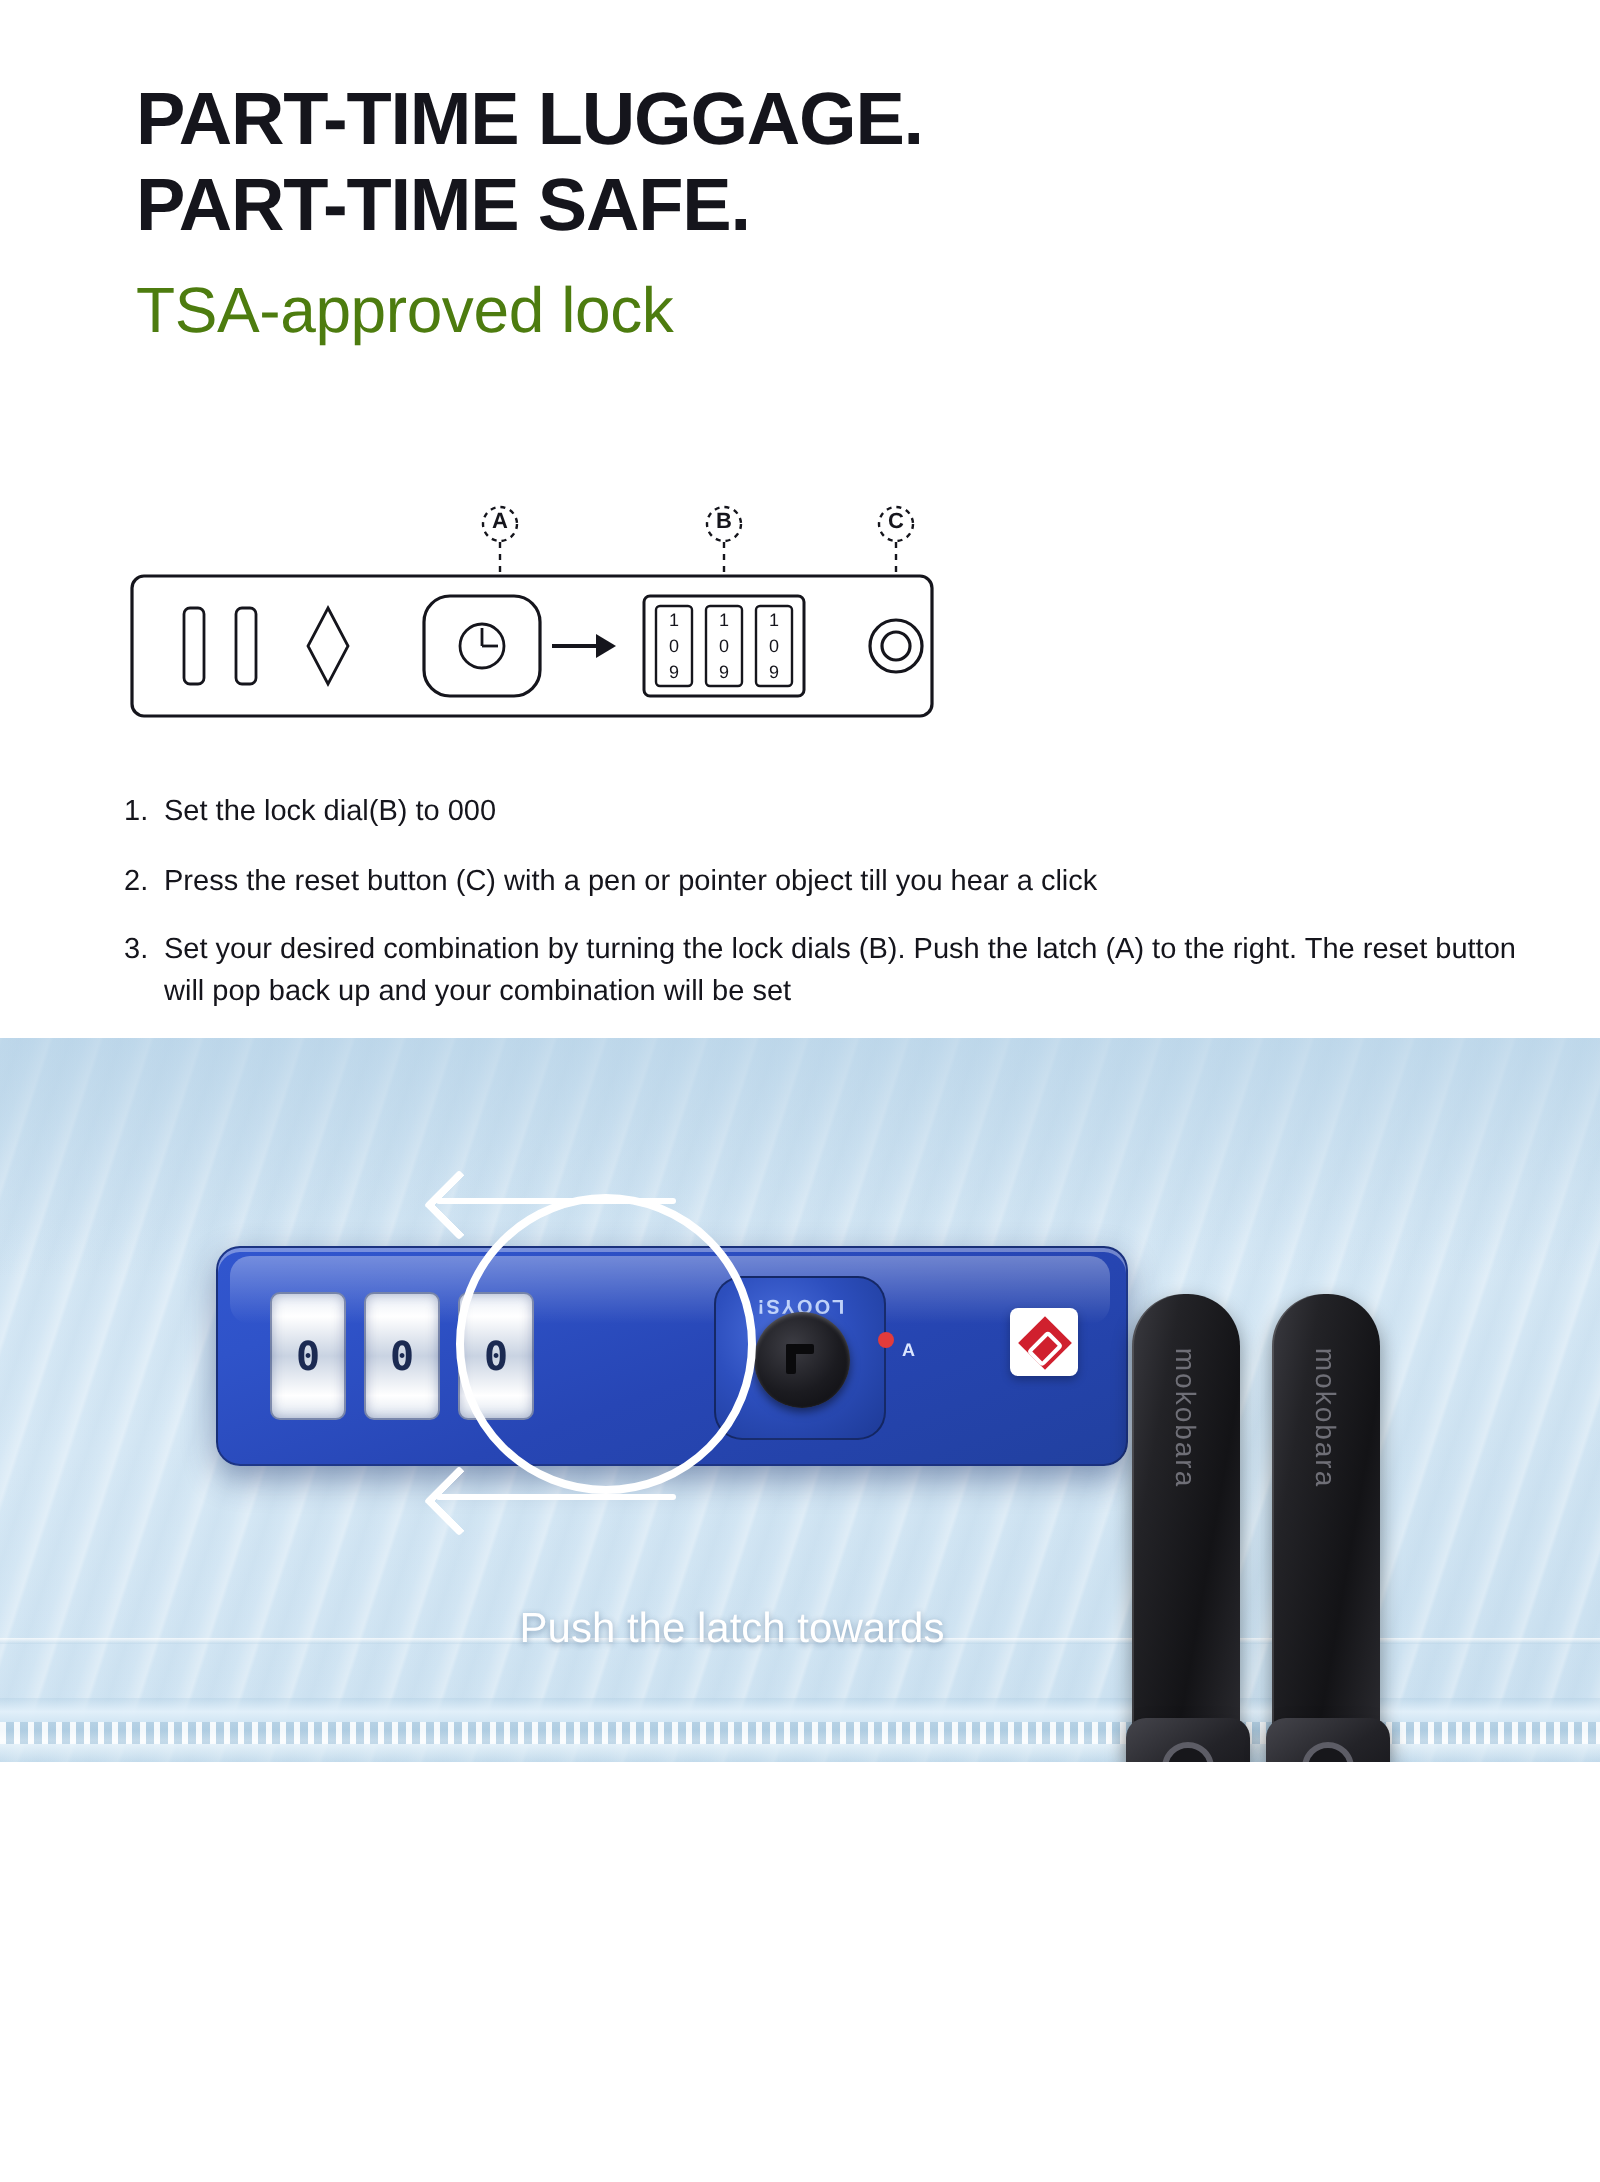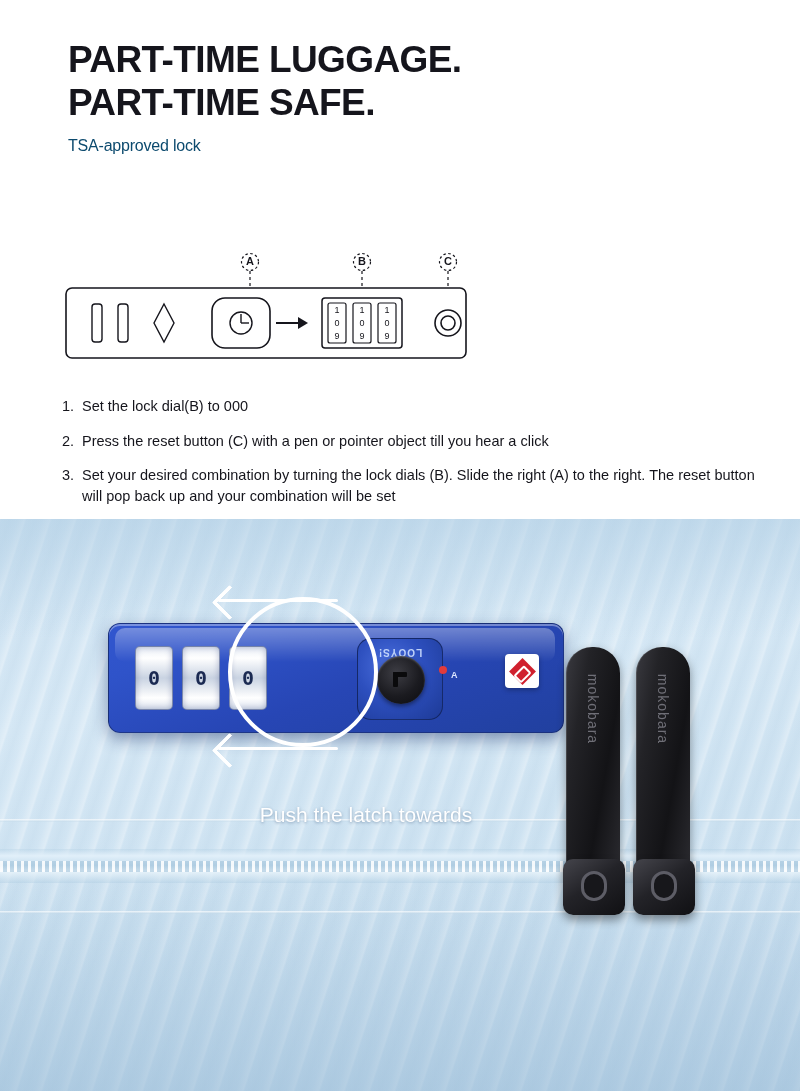--- a/index.html
+++ b/index.html
@@ -5,21 +5,21 @@
   * { box-sizing: border-box; }
   html, body {
     margin: 0; padding: 0;
     width: 800px; height: 1091px;
     background: #ffffff;
     font-family: "Liberation Sans", sans-serif;
     overflow: hidden;
   }
   .page {
     position: relative;
-    width: 800px; height: 1091px;
+    width: 800px; height: 881px;
     background: #ffffff;
     overflow: hidden;
     padding-left: 48px;
   }
 
   
   .headline {
     position: absolute;
     left: 68px; top: 38px;
     width: 680px;
@@ -28,22 +28,22 @@
     font-size: 37px;
     font-weight: bold;
     letter-spacing: -0.6px;
     color: #15151c;
     line-height: 1.17;
     white-space: nowrap;
   }
   .subhead {
     position: absolute;
     left: 68px; top: 137px;
-    font-size: 16px;
-    color: #0c4a6e;
+    font-size: 32px;
+    color: #4d7c0f;
     font-weight: 400;
     letter-spacing: -0.2px;
   }
 
   
   .diagram {
     position: absolute;
     left: 60px; top: 240px;
     width: 680px; height: 140px;
   }
@@ -379,21 +379,21 @@
     <div class="step">
       <div class="step-num">1.</div>
       <div class="step-text">Set the lock dial(B) to 000</div>
     </div>
     <div class="step">
       <div class="step-num">2.</div>
       <div class="step-text">Press the reset button (C) with a pen or pointer object till you hear a click</div>
     </div>
     <div class="step">
       <div class="step-num">3.</div>
-      <div class="step-text">Set your desired combination by turning the lock dials (B). Slide the right (A) to the right. The reset button will pop back up and your combination will be set</div>
+      <div class="step-text">Set your desired combination by turning the lock dials (B). Push the latch (A) to the right. The reset button will pop back up and your combination will be set</div>
     </div>
   </div>
 
   <div class="photo">
     <div class="photo-ribs"></div>
     <div class="shade-top"></div>
     <div class="shade-bottom"></div>
     <div class="seam" style="top:300px;"></div>
     <div class="zipper">
       <div class="zipper-teeth"></div>

